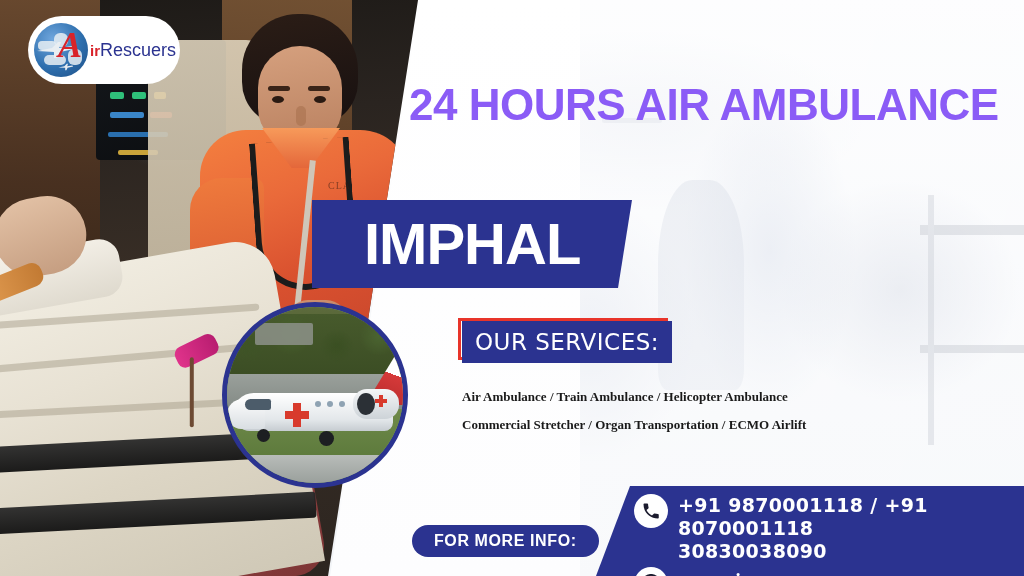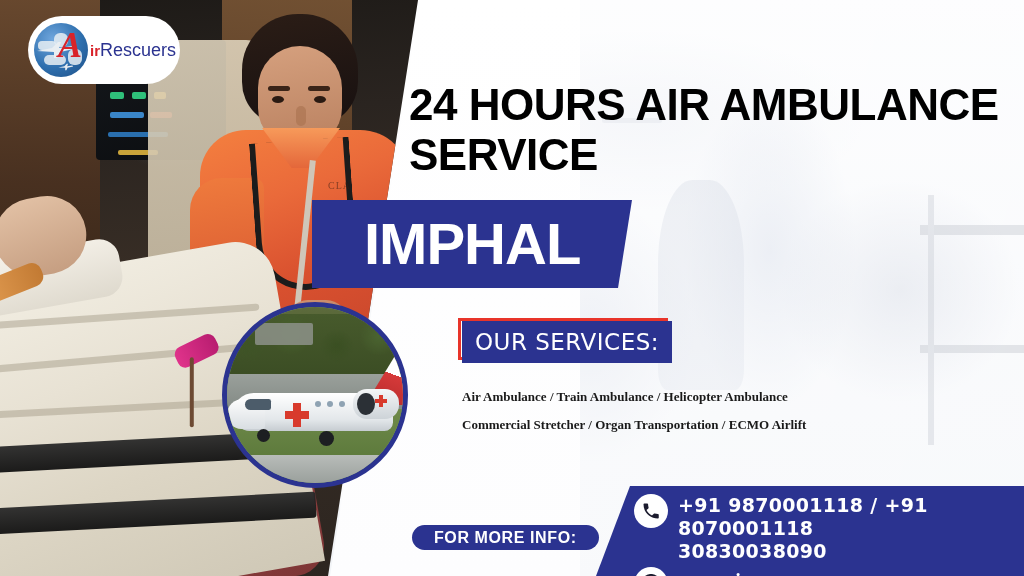--- a/index.html
+++ b/index.html
@@ -181,21 +181,21 @@
   .white-wedge {
     position:absolute; left:300px; top:0; width:280px; height:576px;
     background:linear-gradient(180deg,#ffffff,#fdfdfe);
     clip-path:polygon(120px 0, 280px 0, 280px 576px, 30px 576px);
   }
 
   
   .title {
     position:absolute; left:409px; top:80px; width:600px;
     font-weight:bold; font-size:44px; line-height:50px;
-    letter-spacing:-.5px; color:#000000;
+    letter-spacing:-.5px; color:#8b5cf6;
   }
   .title .l2 { display:block; }
 
   
   .city-banner {
     position:absolute; left:312px; top:200px; width:320px; height:88px;
     background:#2B3390;
     clip-path:polygon(0 0, 320px 0, 306px 88px, 0 88px);
     display:flex; align-items:center;
   }
@@ -278,21 +278,21 @@
 
   
   .svc-lines {
     position:absolute; left:462px; top:383px; width:530px;
     font-family:"Liberation Serif", serif; font-weight:bold;
     font-size:13px; line-height:28px; color:#1a1a1a;
   }
 
   
   .info-pill {
-    position:absolute; left:412px; top:525px; height:25px; padding:0 22px;
+    position:absolute; left:412px; top:525px; height:32px; padding:0 22px;
     background:#2B3390; border-radius:18px;
     display:flex; align-items:center;
   }
   .info-pill span {
     color:#fff; font-weight:bold; font-size:16px; letter-spacing:.6px;
   }
 
   
   .contact-bar {
     position:absolute; left:596px; top:486px; width:428px; height:90px;
@@ -403,21 +403,20 @@
       <div class="tube"></div>
       <div class="strap" style="top:268px;transform:rotate(7deg);"></div>
       <div class="strap" style="top:330px;transform:rotate(7deg);"></div>
     </div>
   </div>
 
   <div class="white-wedge"></div>
 
   <div class="title">
     <span>24 HOURS AIR AMBULANCE</span>
-    <span class="l2">SERVICE</span>
   </div>
 
   <div class="city-banner">
     <div class="city-text">IMPHAL</div>
   </div>
 
   <div class="plane-circle">
     <div class="pc-sky"></div>
     <div class="pc-trees"></div>
     <div class="pc-build"></div>

